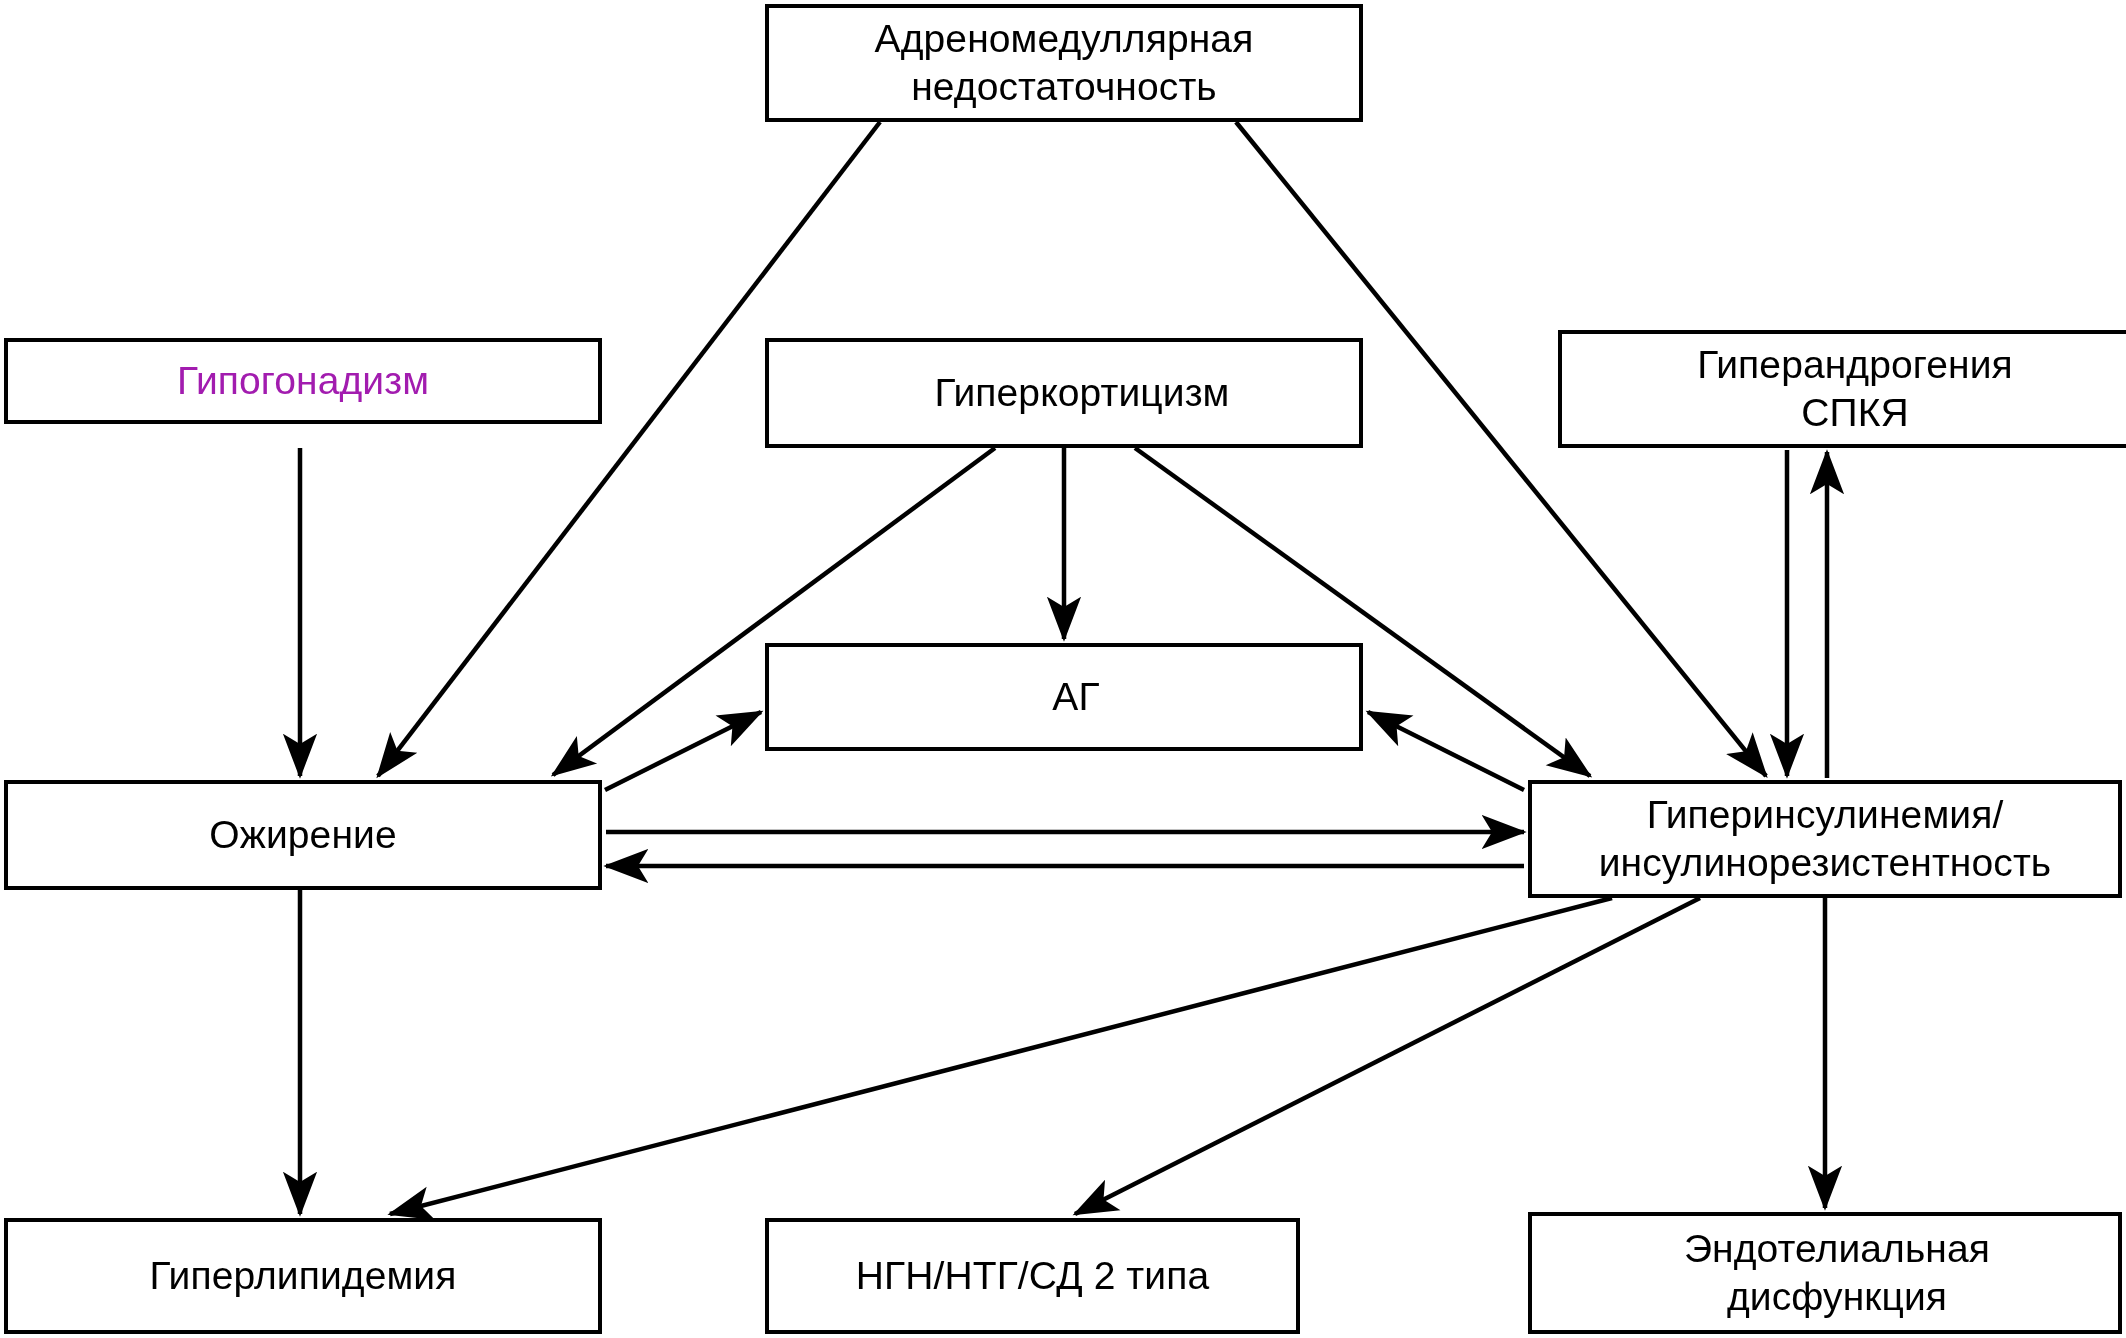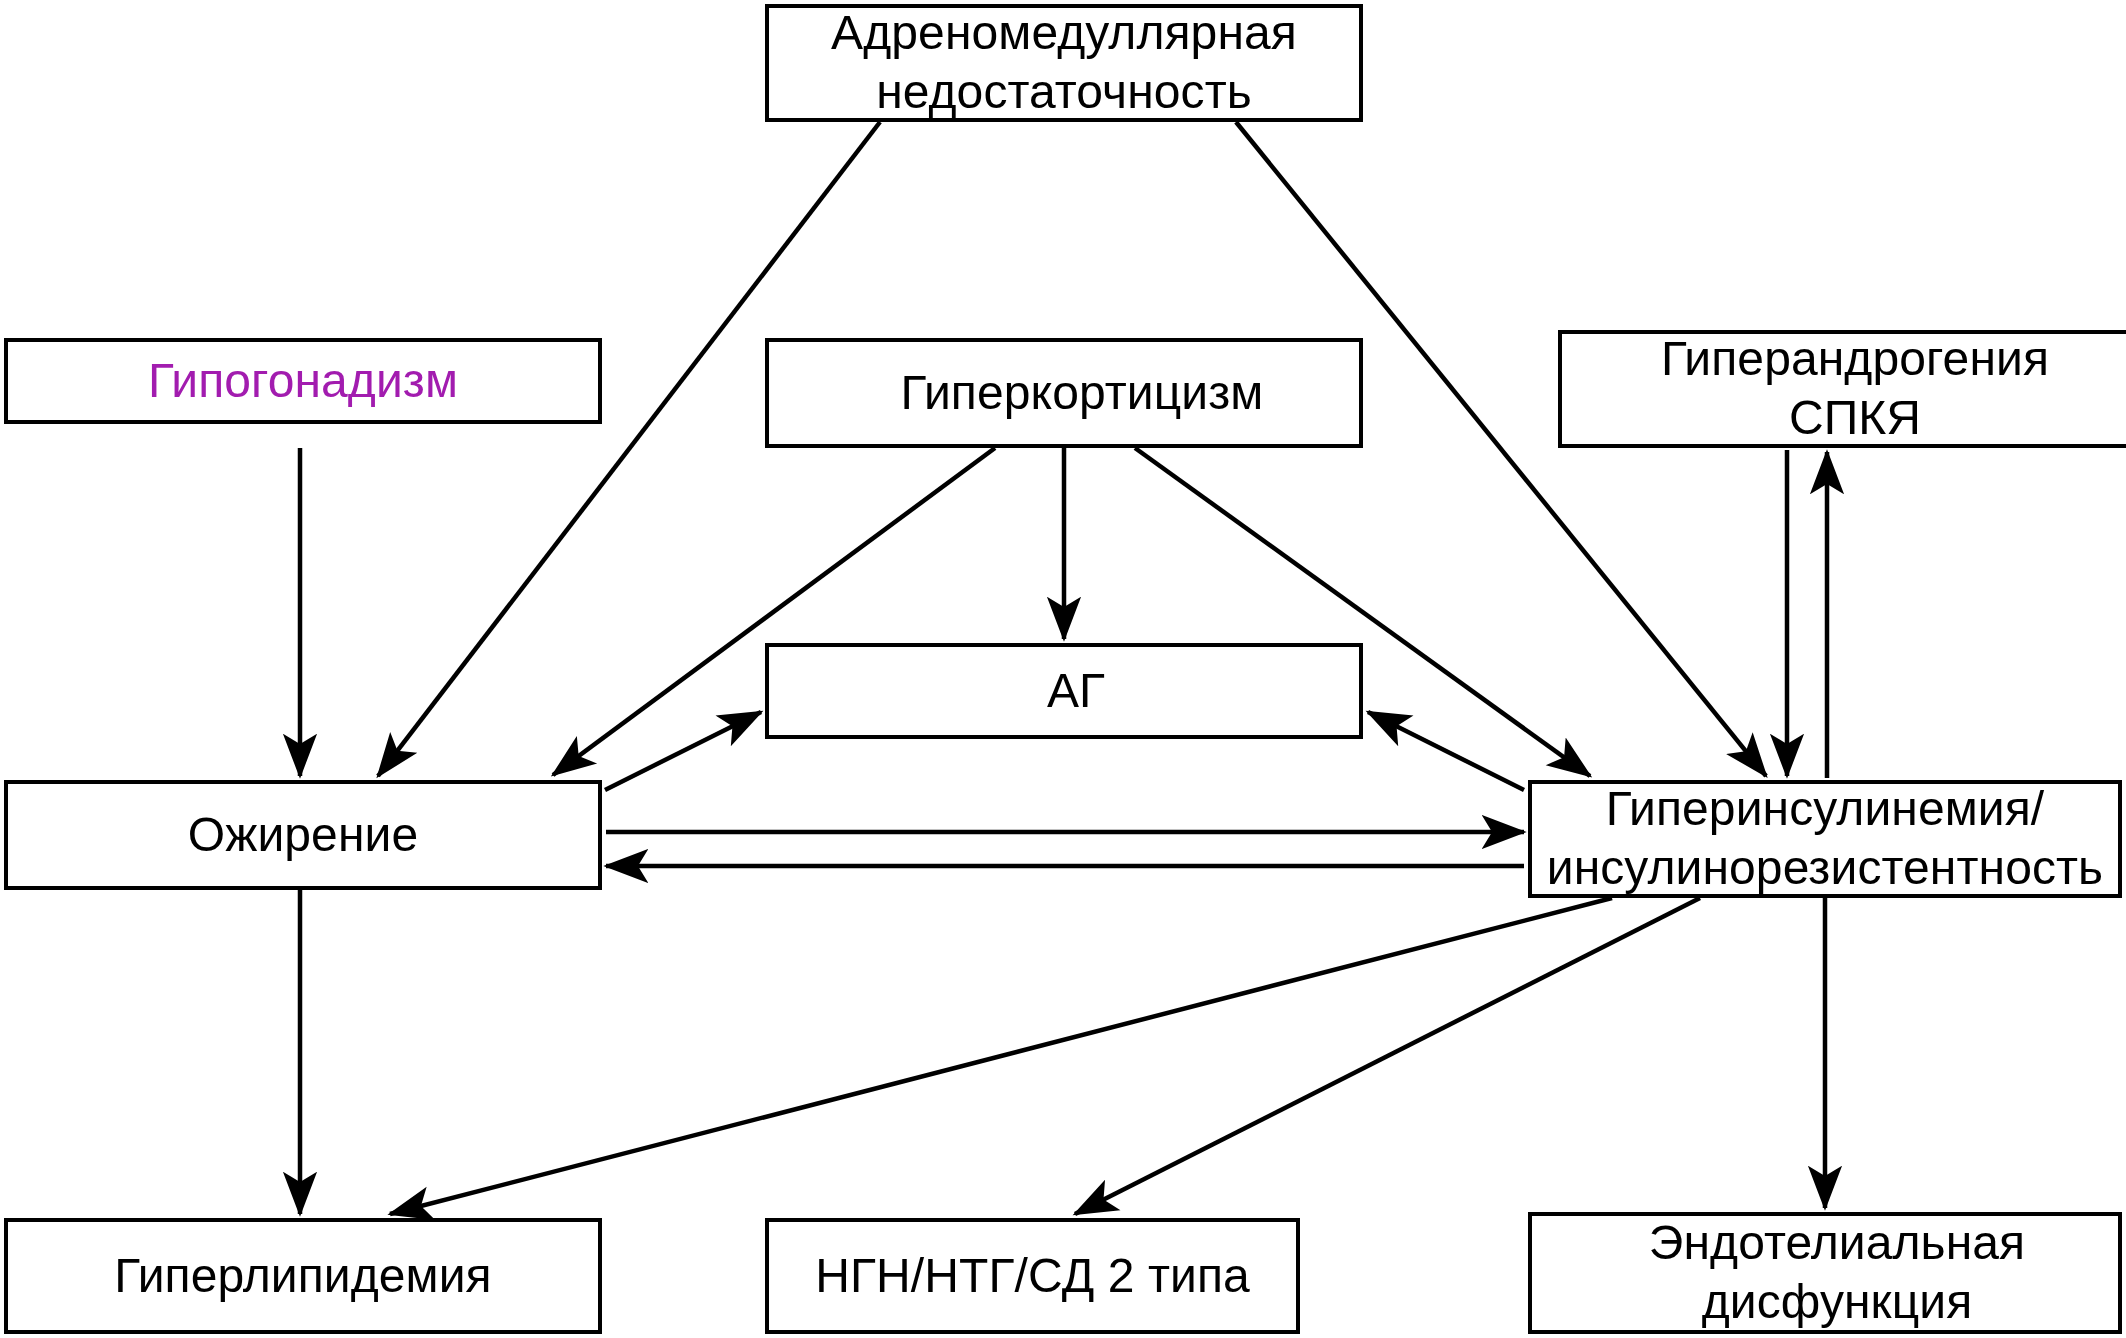--- a/index.html
+++ b/index.html
@@ -26,21 +26,21 @@
   .node {
     position: absolute;
     box-sizing: border-box;
     border: 4px solid #000000;
     background: #ffffff;
     display: flex;
     align-items: center;
     justify-content: center;
     text-align: center;
     color: #000000;
-    font-size: 48px;
+    font-size: 39px;
     line-height: 1.22;
     letter-spacing: 0.1px;
     z-index: 5;
   }
   .node .label {
     display: block;
     white-space: pre-line;
     padding: 0 10px;
   }
 </style>
@@ -83,21 +83,21 @@
       <div class="node" style="left: 4px; top: 338px; width: 598px; height: 86px; border-color: rgb(0, 0, 0); background: rgb(255, 255, 255); color: #a21caf; text-align: right;">
         <span class="label">Гипогонадизм</span>
       </div>
       <div class="node" style="left: 765px; top: 338px; width: 598px; height: 110px; border-color: rgb(0, 0, 0); background: rgb(255, 255, 255); color: rgb(0, 0, 0); padding-left: 36px;">
         <span class="label">Гиперкортицизм</span>
       </div>
       <div class="node" style="left: 1528px; top: 330px; width: 594px; height: 118px; border-color: rgb(0, 0, 0); background: rgb(255, 255, 255); color: rgb(0, 0, 0); margin-left: 30px;">
         <span class="label">Гиперандрогения
 СПКЯ</span>
       </div>
-      <div class="node" style="left: 765px; top: 643px; width: 598px; height: 96px; border-color: rgb(0, 0, 0); background: rgb(255, 255, 255); color: rgb(0, 0, 0); padding-left: 24px;">
+      <div class="node" style="left: 765px; top: 643px; width: 598px; height: 108px; border-color: rgb(0, 0, 0); background: rgb(255, 255, 255); color: rgb(0, 0, 0); padding-left: 24px;">
         <span class="label">АГ</span>
       </div>
       <div class="node" style="left: 4px; top: 780px; width: 598px; height: 110px; border-color: rgb(0, 0, 0); background: rgb(255, 255, 255); color: rgb(0, 0, 0);">
         <span class="label">Ожирение</span>
       </div>
       <div class="node" style="left: 1528px; top: 780px; width: 594px; height: 118px; border-color: rgb(0, 0, 0); background: rgb(255, 255, 255); color: rgb(0, 0, 0);">
         <span class="label">Гиперинсулинемия/
 инсулинорезистентность</span>
       </div>
       <div class="node" style="left: 4px; top: 1218px; width: 598px; height: 116px; border-color: rgb(0, 0, 0); background: rgb(255, 255, 255); color: rgb(0, 0, 0);">

